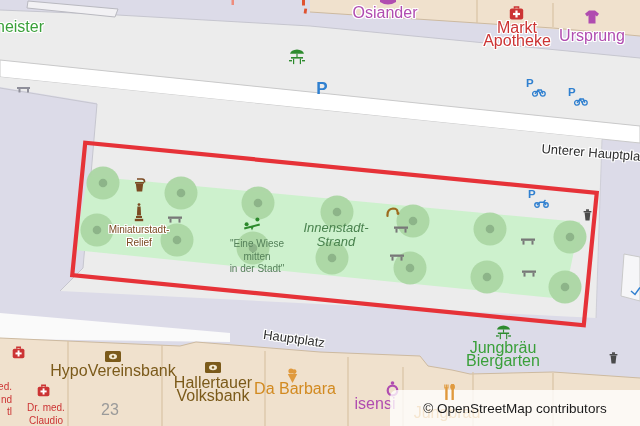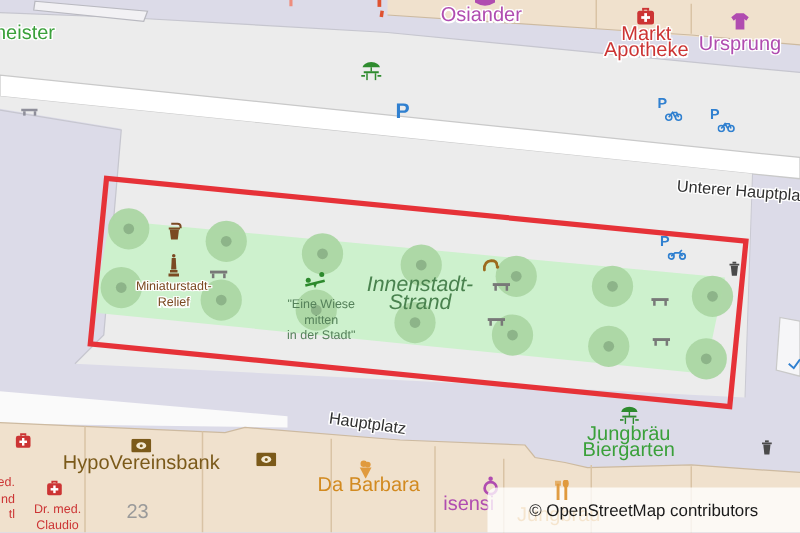--- a/index.html
+++ b/index.html
@@ -12,21 +12,21 @@
   .lbl .ln{display:block;}
   .raw{transform:none;text-align:left;}
   .halo{text-shadow:1px 0 0 #fff,-1px 0 0 #fff,0 1px 0 #fff,0 -1px 0 #fff,
         1px 1px 0 #fff,-1px -1px 0 #fff,1px -1px 0 #fff,-1px 1px 0 #fff;}
   .c-brown{color:#7b4a22}.c-bank{color:#7b5a1a}.c-red{color:#cc3434}
   .c-purple{color:#b04cb0}.c-green{color:#3aa03a}.c-orange{color:#d28a20}
   .c-blue{color:#3080d0}.c-street{color:#2f2f2f}.c-meadow{color:#55815a}
   .c-strand{color:#49824e}.c-gray{color:#9a9a9a}
   .small{font-size:10px;line-height:12.5px;}
   .street{font-size:13px;font-weight:bold;}
-  .italic{font-style:italic;font-size:17px;line-height:14px;}
+  .italic{font-style:italic;font-size:13px;line-height:14px;}
   .icon{position:absolute;z-index:3;}
   .pmain{font-size:17px;font-weight:bold;}
   .pgroup{position:absolute;z-index:3;width:26px;height:22px;}
   .pgroup .pp{position:absolute;left:0;top:0;font-size:11.5px;font-weight:bold;color:#3080d0;}
   .pgroup svg{position:absolute;left:6px;top:10px;}
   .attribution{position:absolute;left:390px;top:390px;width:250px;height:36px;z-index:10;
      background:rgba(255,255,255,0.78);border-top-left-radius:7px;
      display:flex;align-items:center;justify-content:center;}
   .attribution span{font-size:13.5px;color:#1b1b1b;}
   .underbox{z-index:5;}
@@ -307,20 +307,24 @@
     <circle cx="8" cy="5.5" r="1.2" fill="#7b5a1a"></circle>
   </svg>
   <div class="lbl c-bank" style="left:113px;top:365px">HypoVereinsbank</div>
   <div class="lbl c-gray" style="left:110px;top:404px">23</div>
 
   <svg class="icon" style="left:205px;top:362px" width="16" height="11" viewBox="0 0 16 11">
     <rect x="0" y="0" width="16" height="11" rx="1.5" fill="#7b5a1a"></rect>
     <ellipse cx="8" cy="5.5" rx="4" ry="2.8" fill="#f3e9d2"></ellipse>
     <circle cx="8" cy="5.5" r="1.2" fill="#7b5a1a"></circle>
   </svg>
+  <div class="lbl c-bank" style="left:213px;top:377px">
+    <span class="ln">Hallertauer</span>
+    <span class="ln">Volksbank</span>
+  </div>
 
   <svg class="icon" style="left:287px;top:368px" width="11" height="15" viewBox="0 0 11 15">
     <g fill="#e09a3e">
         <circle cx="4" cy="3" r="2.6"></circle>
         <circle cx="7.2" cy="3.6" r="2.3"></circle>
     <polygon points="0.8,6 10.2,6 5.5,15"></polygon>
       </g>
   </svg>
   <div class="lbl c-orange" style="left:295px;top:383px">Da Barbara</div>
 

